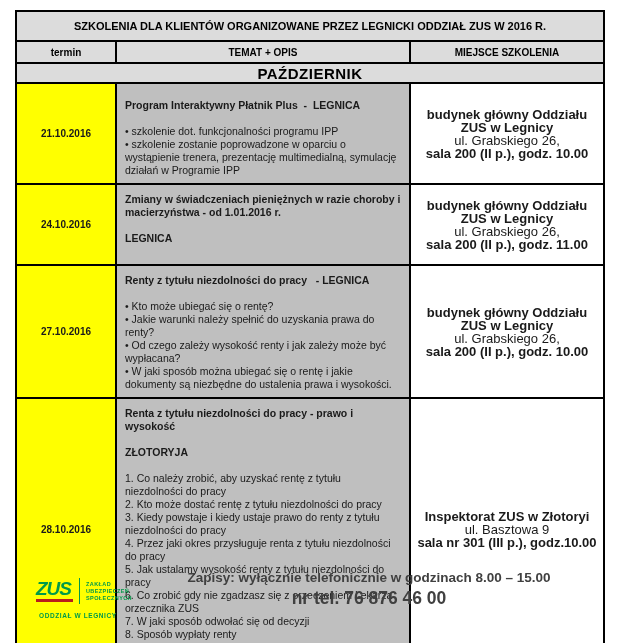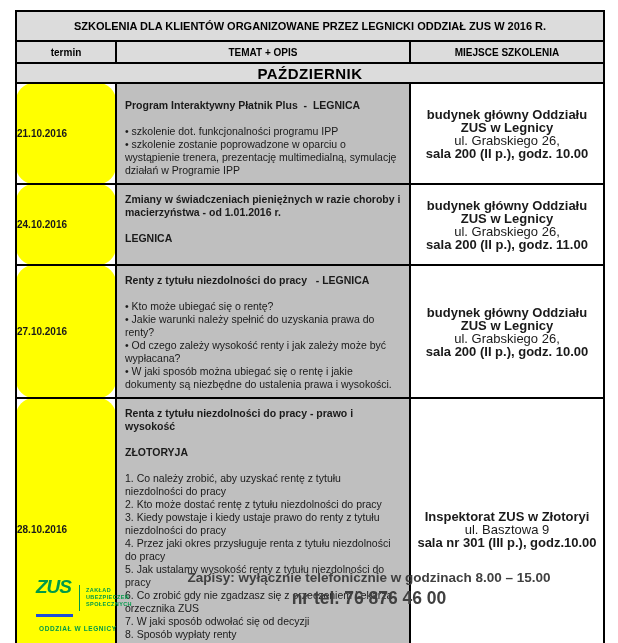--- a/index.html
+++ b/index.html
@@ -22,22 +22,22 @@
   .head-row td {
     background:#dcdcdc; height:22px; text-align:center;
     font-weight:bold; font-size:10px; color:#000;
   }
   .month-row td {
     background:#dcdcdc; height:20px; text-align:center;
     font-weight:bold; font-size:15px; color:#000; letter-spacing:0.5px;
   }
 
   .date-cell {
-    background:#ffff00; text-align:left; vertical-align:middle;
-    font-weight:bold; font-size:10px; color:#1a1a1a;border-radius:18px;
+    background:#ffff00; text-align:center; vertical-align:middle;
+    font-weight:bold; font-size:10px; color:#1a1a1a;
   }
   .topic-cell {
     background:#bfbfbf; vertical-align:top;
     padding:8px 8px 6px 8px; font-size:10.5px; line-height:13px;
   }
   .topic-cell.pad-more { padding-top:15px; }
   .topic-title { font-weight:bold; white-space:pre-wrap; margin-bottom:13px; }
   .topic-sub   { font-weight:bold; margin-bottom:13px; }
   .topic-line  { }
   .place-cell {
@@ -48,22 +48,22 @@
 
   .row-h1 .date-cell, .row-h1 .topic-cell, .row-h1 .place-cell { height:101px; }
   .row-h2 .date-cell, .row-h2 .topic-cell, .row-h2 .place-cell { height:72px; }
   .row-h3 .date-cell, .row-h3 .topic-cell, .row-h3 .place-cell { height:107px; }
   .row-h4 .date-cell, .row-h4 .topic-cell, .row-h4 .place-cell { height:198px; }
 
   .footer-logo { position:absolute; left:36px; top:578px; }
   .logo-top { display:flex; align-items:center; }
   .logo-zus {
     color:#009a49; font-weight:bold; font-style:italic;
-    font-size:19px; line-height:18px; border-bottom:3px solid #1d4ed8;
-    padding:0 2px 18px 0; letter-spacing:-1px;
+    font-size:19px; line-height:18px; border-bottom:3px solid #b91c1c;
+    padding:0 2px 1px 0; letter-spacing:-1px;
   }
   .logo-sep { width:1px; height:26px; background:#009a49; margin:0 6px; }
   .logo-org { color:#009a49; font-weight:bold; font-size:5.5px; line-height:7px; letter-spacing:0.4px; }
   .logo-branch {
     margin-top:8px; margin-left:3px; color:#009a49; font-weight:bold;
     font-size:6.5px; letter-spacing:0.6px;
   }
 
   .contact {
     position:absolute; left:135px; right:15px; top:570px;

